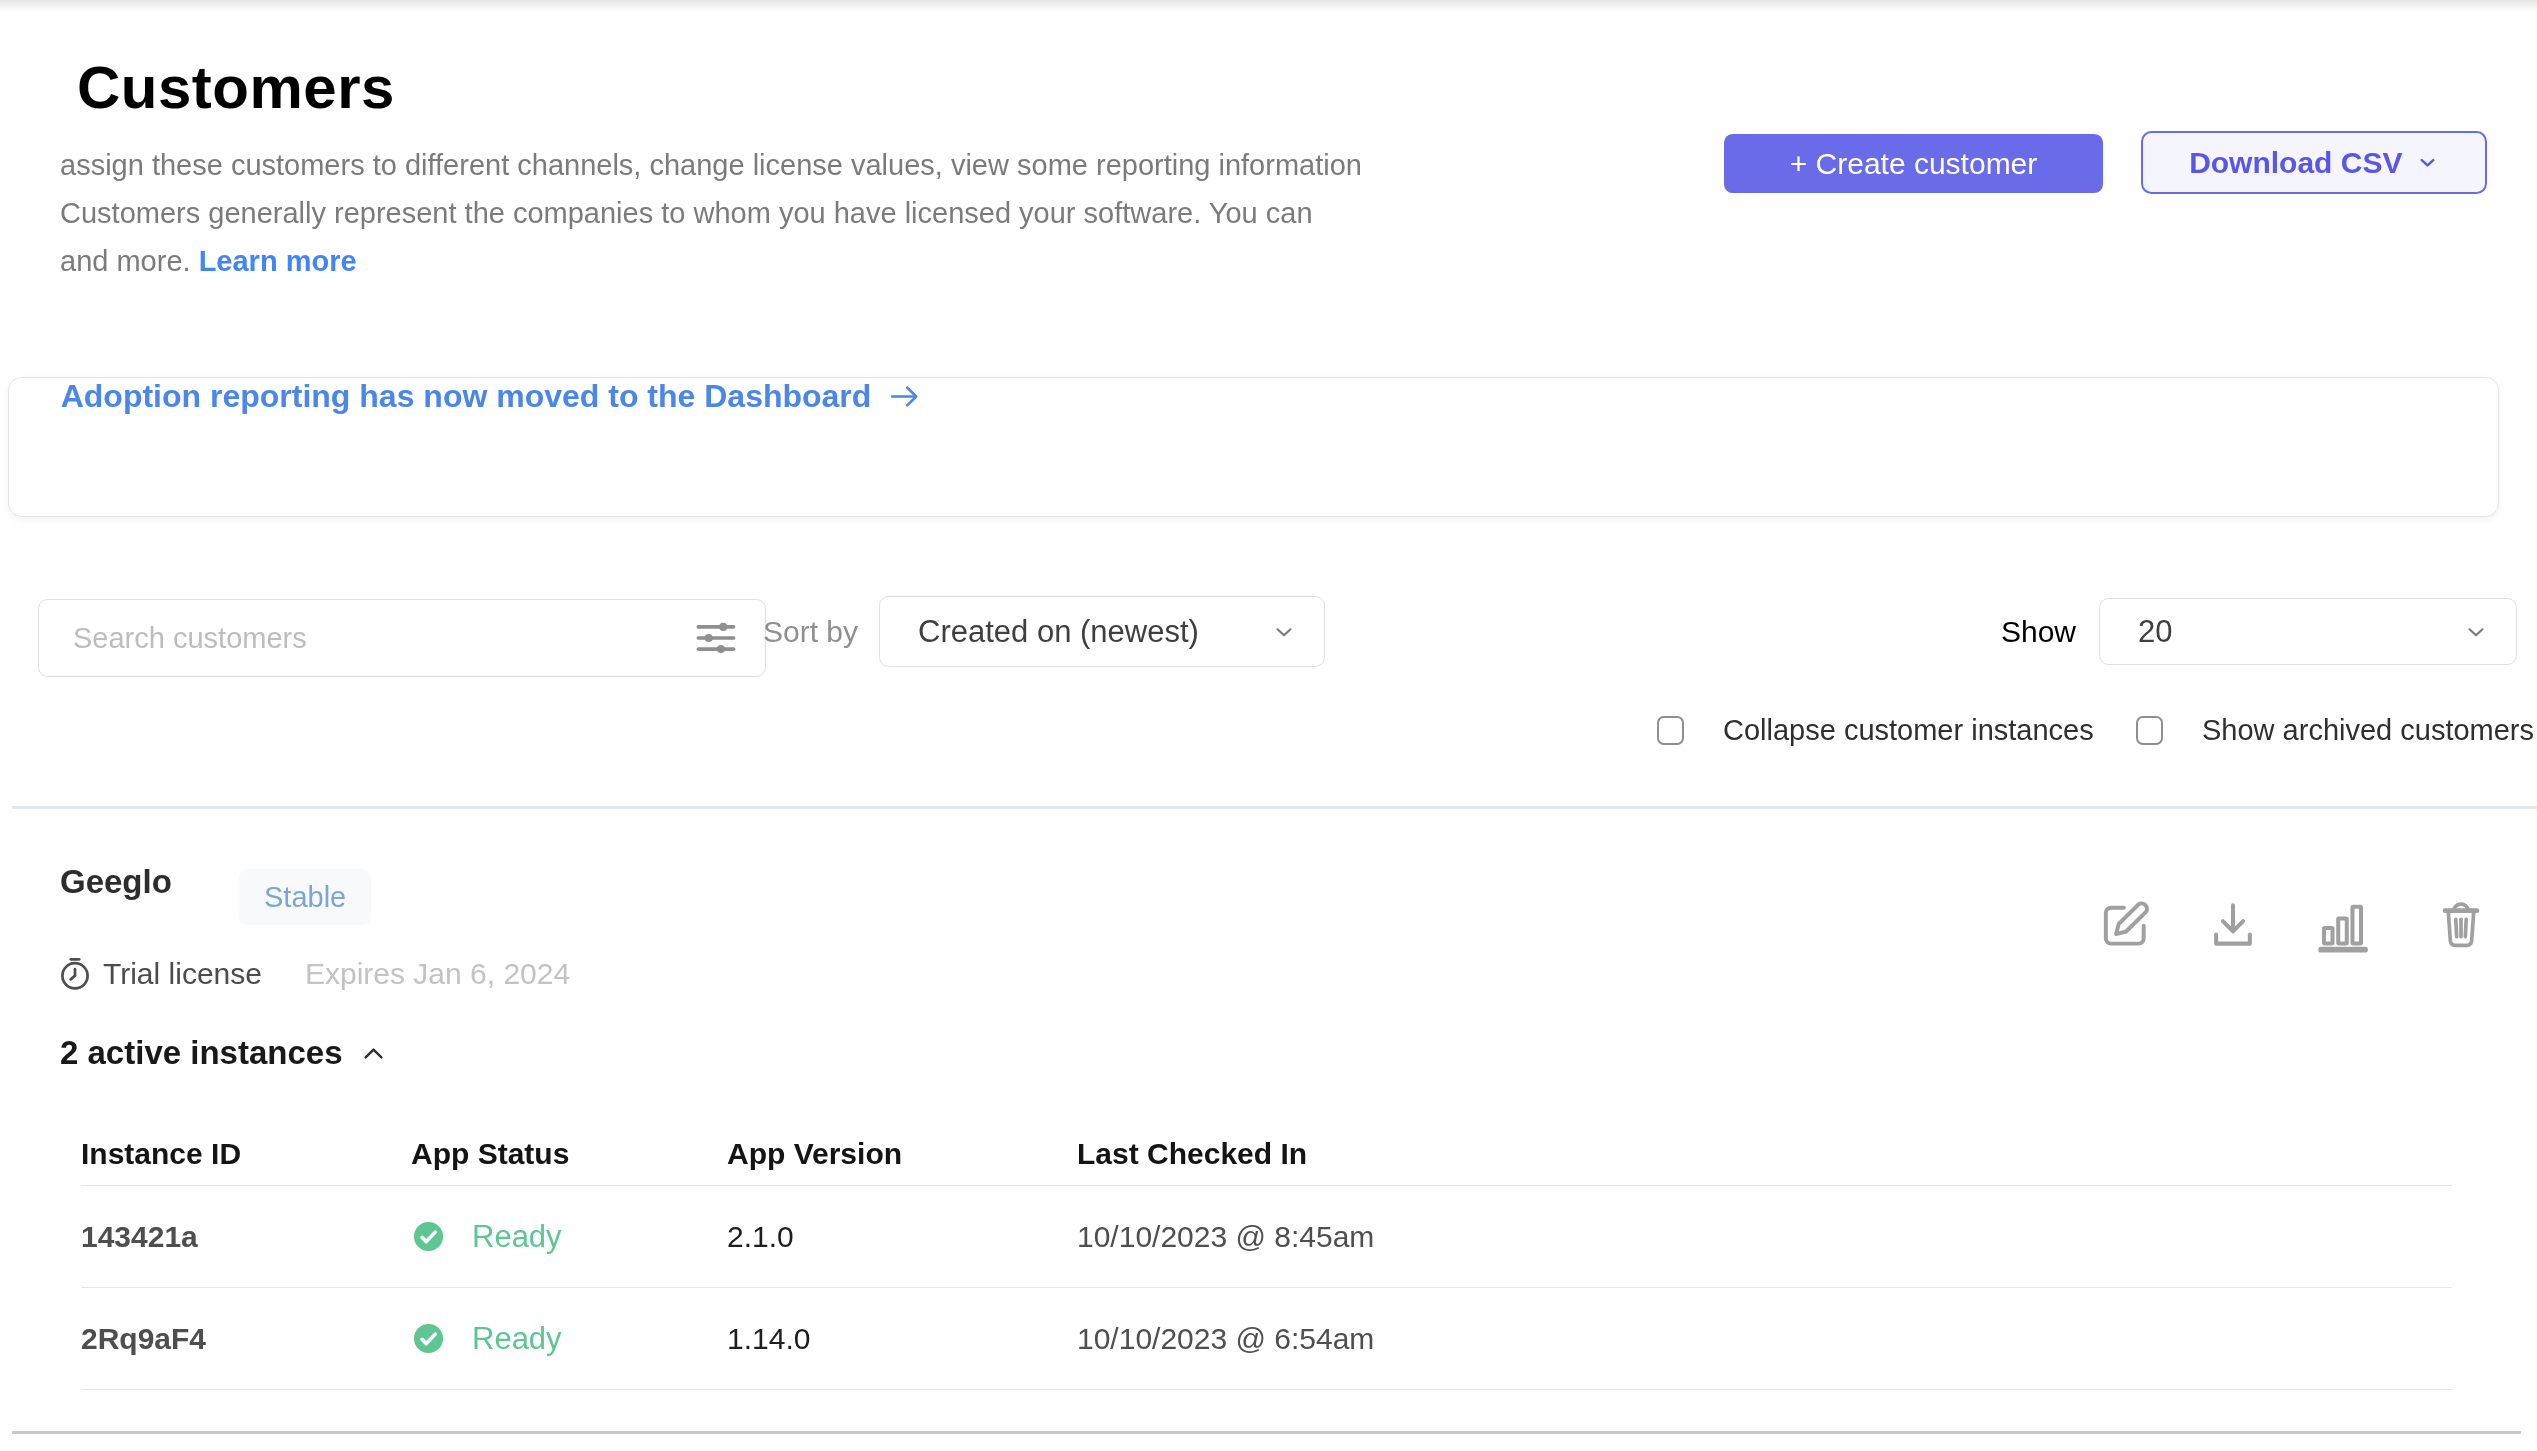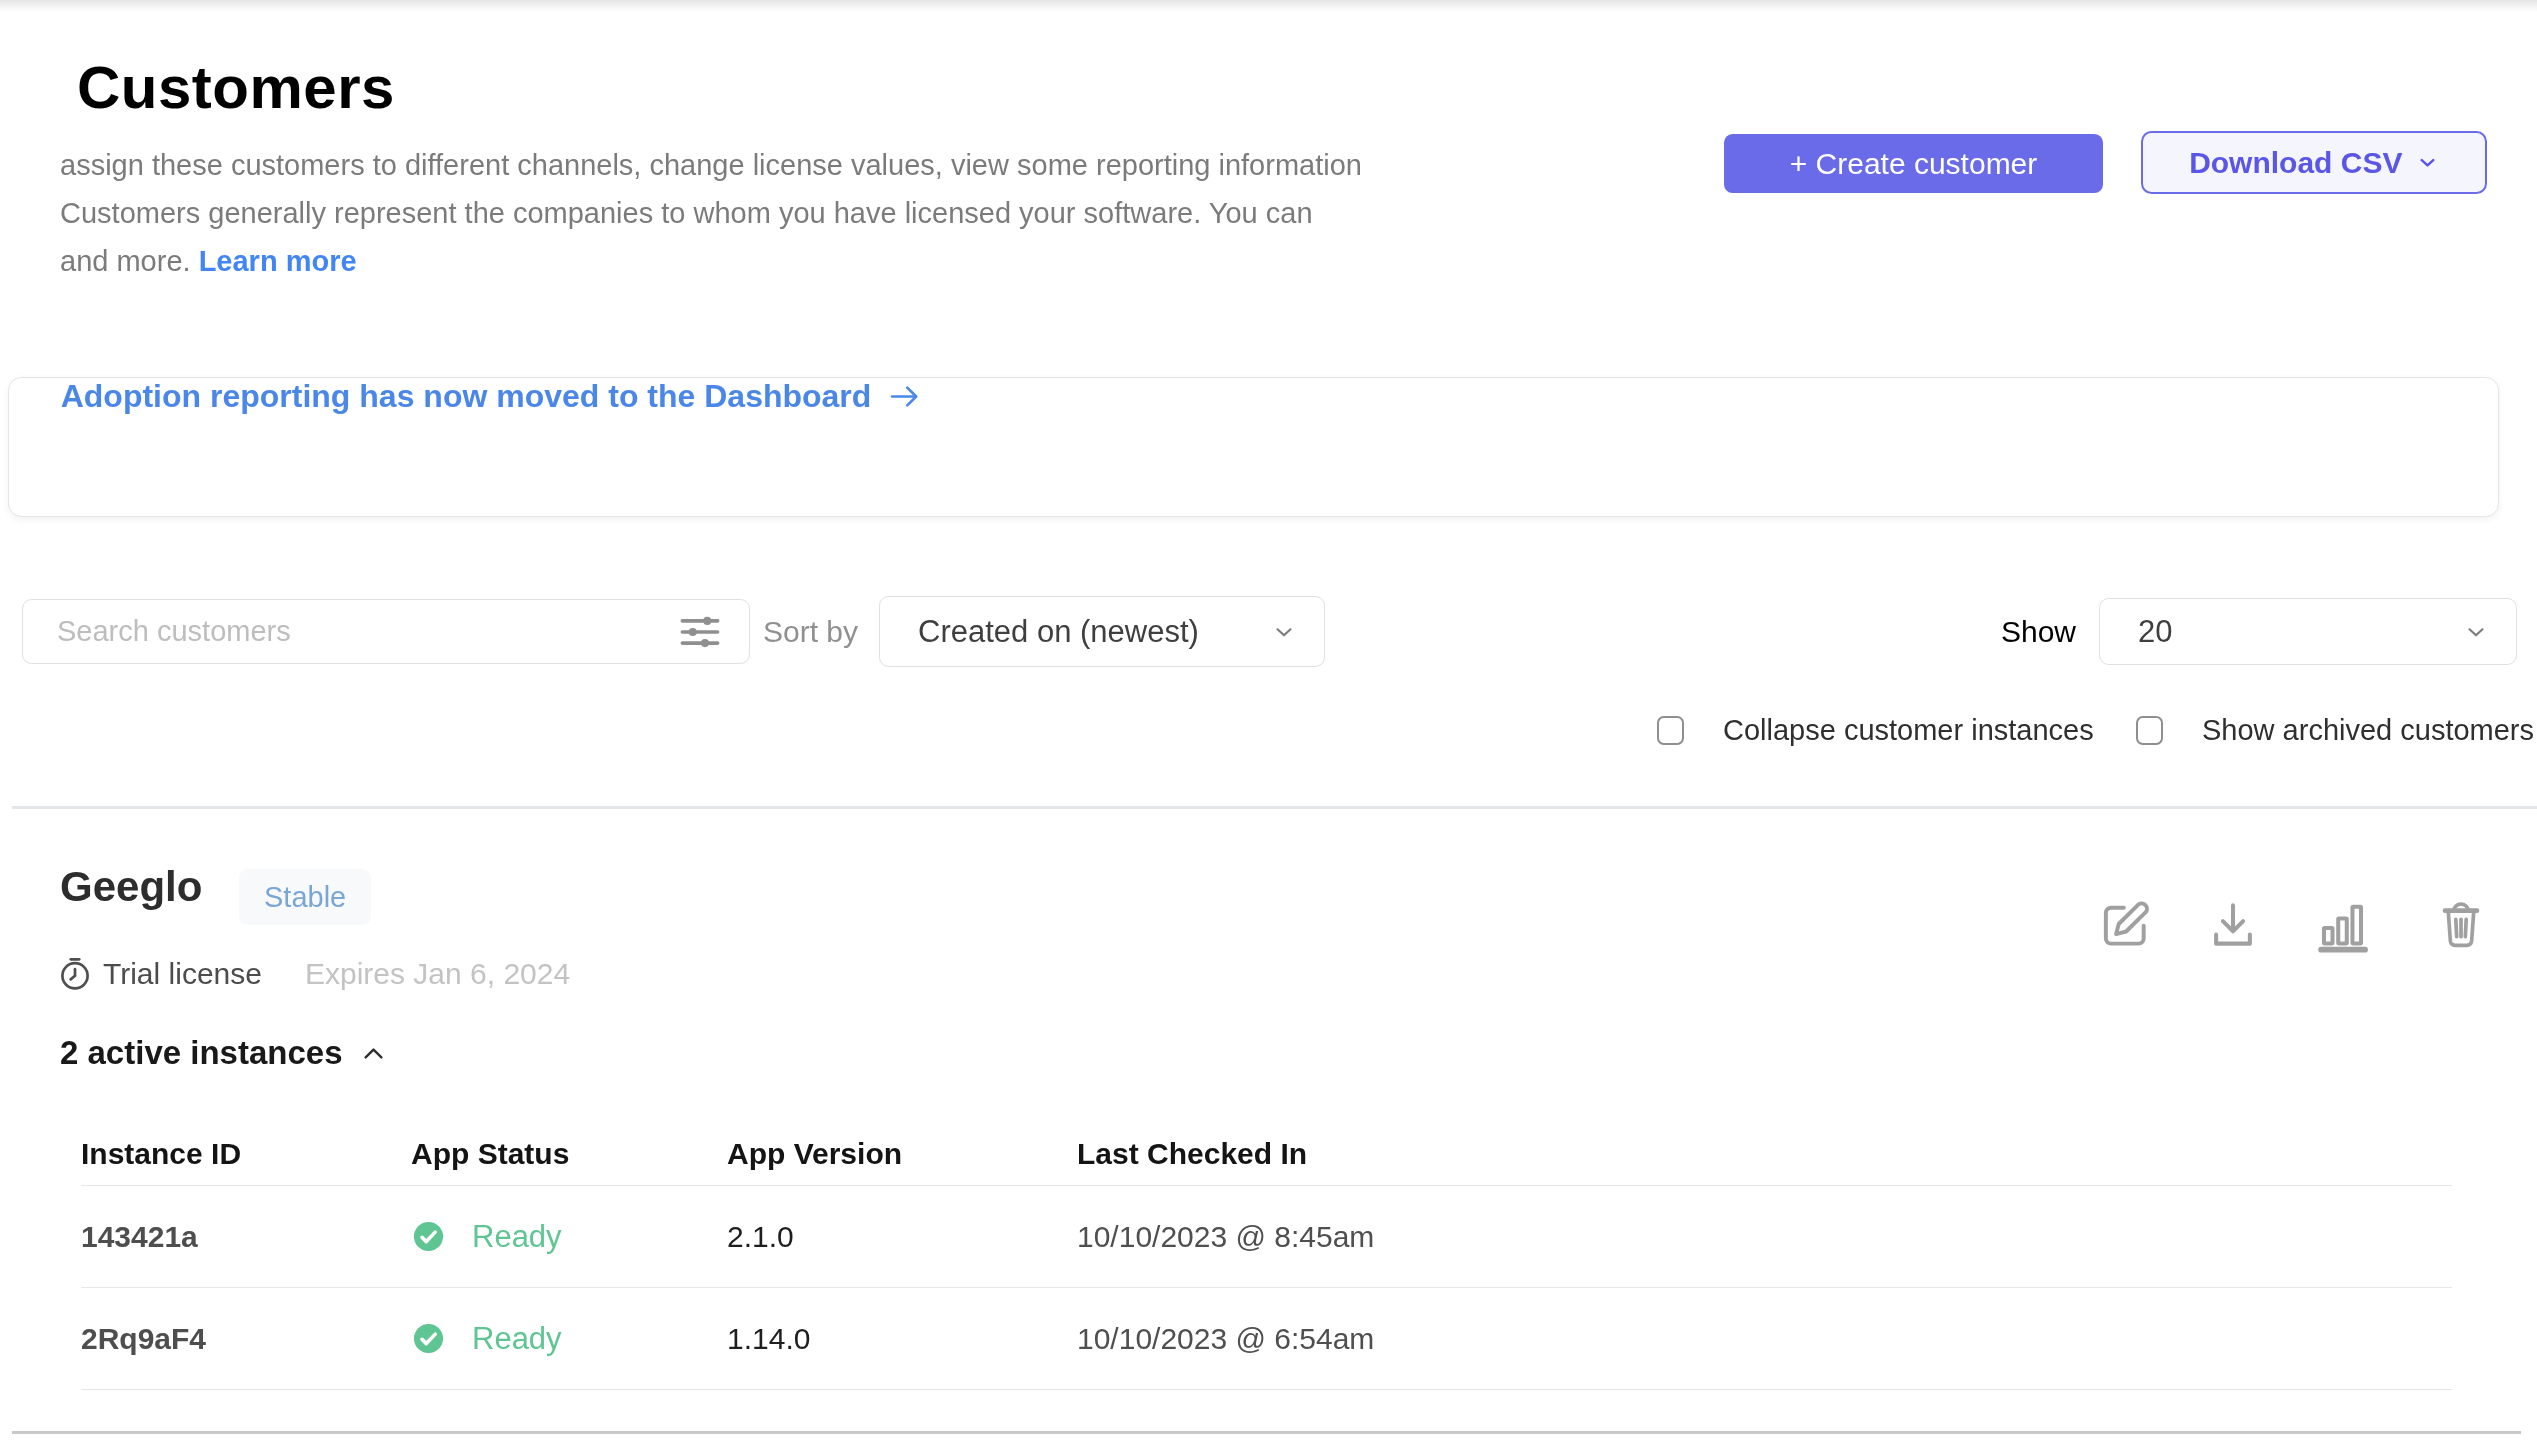--- a/index.html
+++ b/index.html
@@ -37,21 +37,21 @@
 
   .banner {
     position:absolute; left:7.7px; top:377px; width:2491px; height:140px;
     background:#fff; border:1.9px solid #e4e4e4; border-radius:13.4px;
     box-shadow:0 2.9px 7.7px rgba(0,0,0,0.05);
     display:flex; align-items:flex-start; padding-left:52px; box-sizing:border-box;
   }
   .banner-link { display:flex; align-items:center; gap:17px; cursor:pointer; text-decoration:none; }
   .banner-text { color:var(--banner-blue,#4a87e8); font-size:32px; font-weight:600; }
 
-  .search-wrap { position:absolute; left:13px; top:599px; width:728px; height:65px;padding-left:9px; }
+  .search-wrap { position:absolute; left:29px; top:599px; width:728px; height:78px;padding-left:9px; }
   .search-input {
     width:100%; height:100%; border:1.9px solid #e0e0e0; border-radius:9.6px;
     font-size:29px; padding:0 105px 0 34px; box-sizing:border-box; color:#333;
     font-family:inherit; outline:none;
   }
   .search-input::placeholder { color:#bdbdbd; }
   .filter-icon { position:absolute; right:25px; top:50%; transform:translateY(-50%); display:flex; cursor:pointer; }
 
   .sort-label {
     position:absolute; left:763px; top:599px; height:65px;
@@ -73,21 +73,21 @@
   .cb-collapse { left:1657px; }
   .cb-archived { left:2136px; }
   .checkbox {
     width:27px; height:29px; border:2.4px solid #8f8f8f; border-radius:6.7px;
     background:#fff; box-sizing:border-box; cursor:pointer; flex:none;
   }
   .cb-label { font-size:29px; color:#2f2f2f; cursor:pointer; white-space:nowrap; }
 
   .divider-controls { position:absolute; top:806px; left:11.5px; width:2526px; height:2.9px; background:#e3e7ea; }
 
-  .customer-name { position:absolute; left:60px; top:863px; margin:0; font-size:42px; font-weight:700; color:#2d2d2d; }
+  .customer-name { position:absolute; left:60px; top:863px; margin:0; font-size:33px; font-weight:700; color:#2d2d2d; }
   .badge {
     position:absolute; left:239px; top:869px; height:56px; padding:0 25px;
     background:var(--badge-bg,#f7f9fb); border-radius:8.6px;
     display:flex; align-items:center; font-size:29px; color:var(--badge-text,#7aa6d6);
   }
 
   .icon-btn {
     position:absolute; top:894px; width:59px; height:61px;
     background:none; border:none; padding:0; color:#a0a0a0; cursor:pointer;
     display:flex; align-items:center; justify-content:center;

